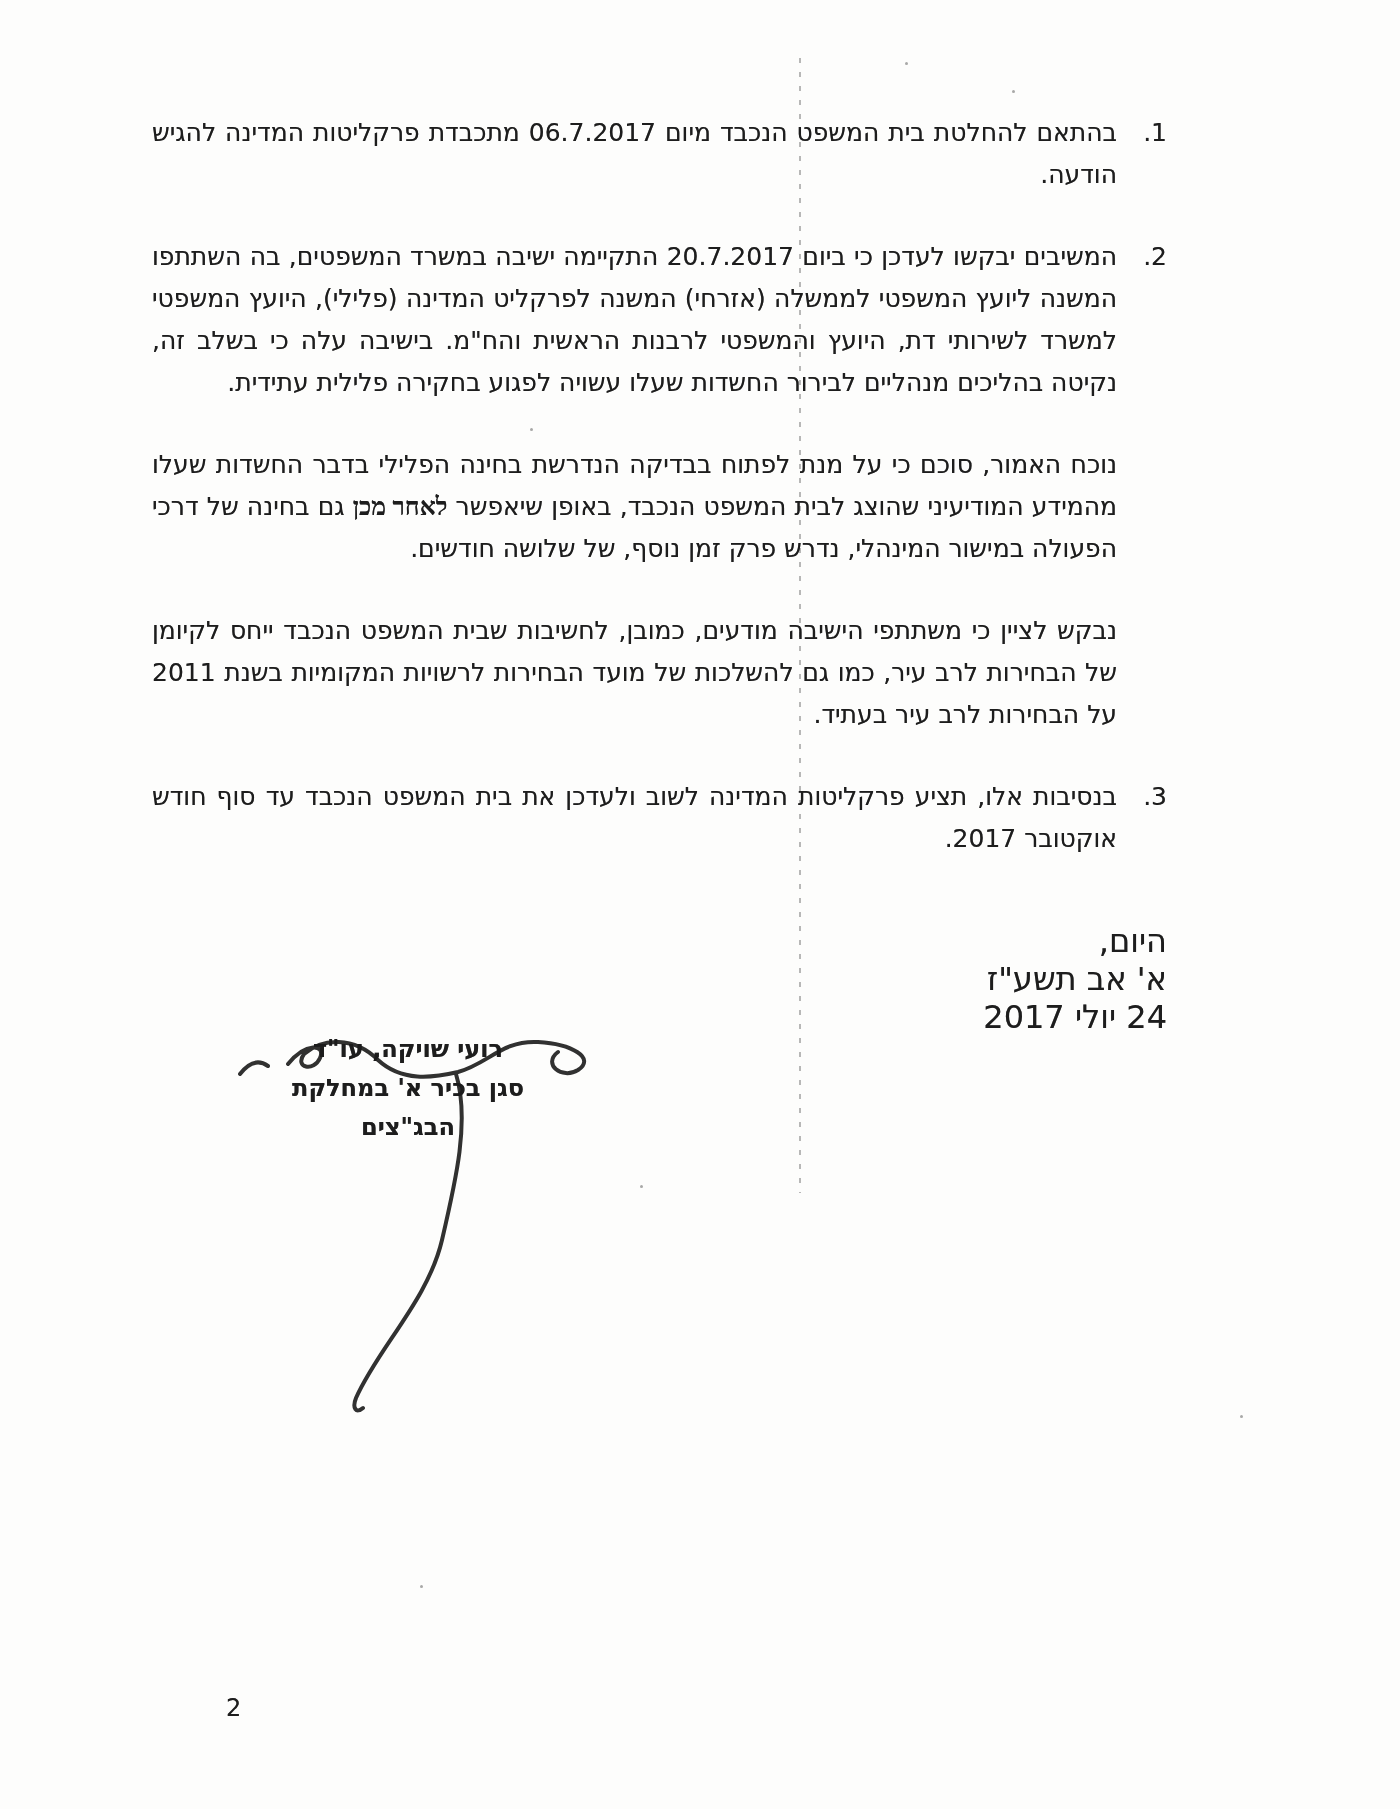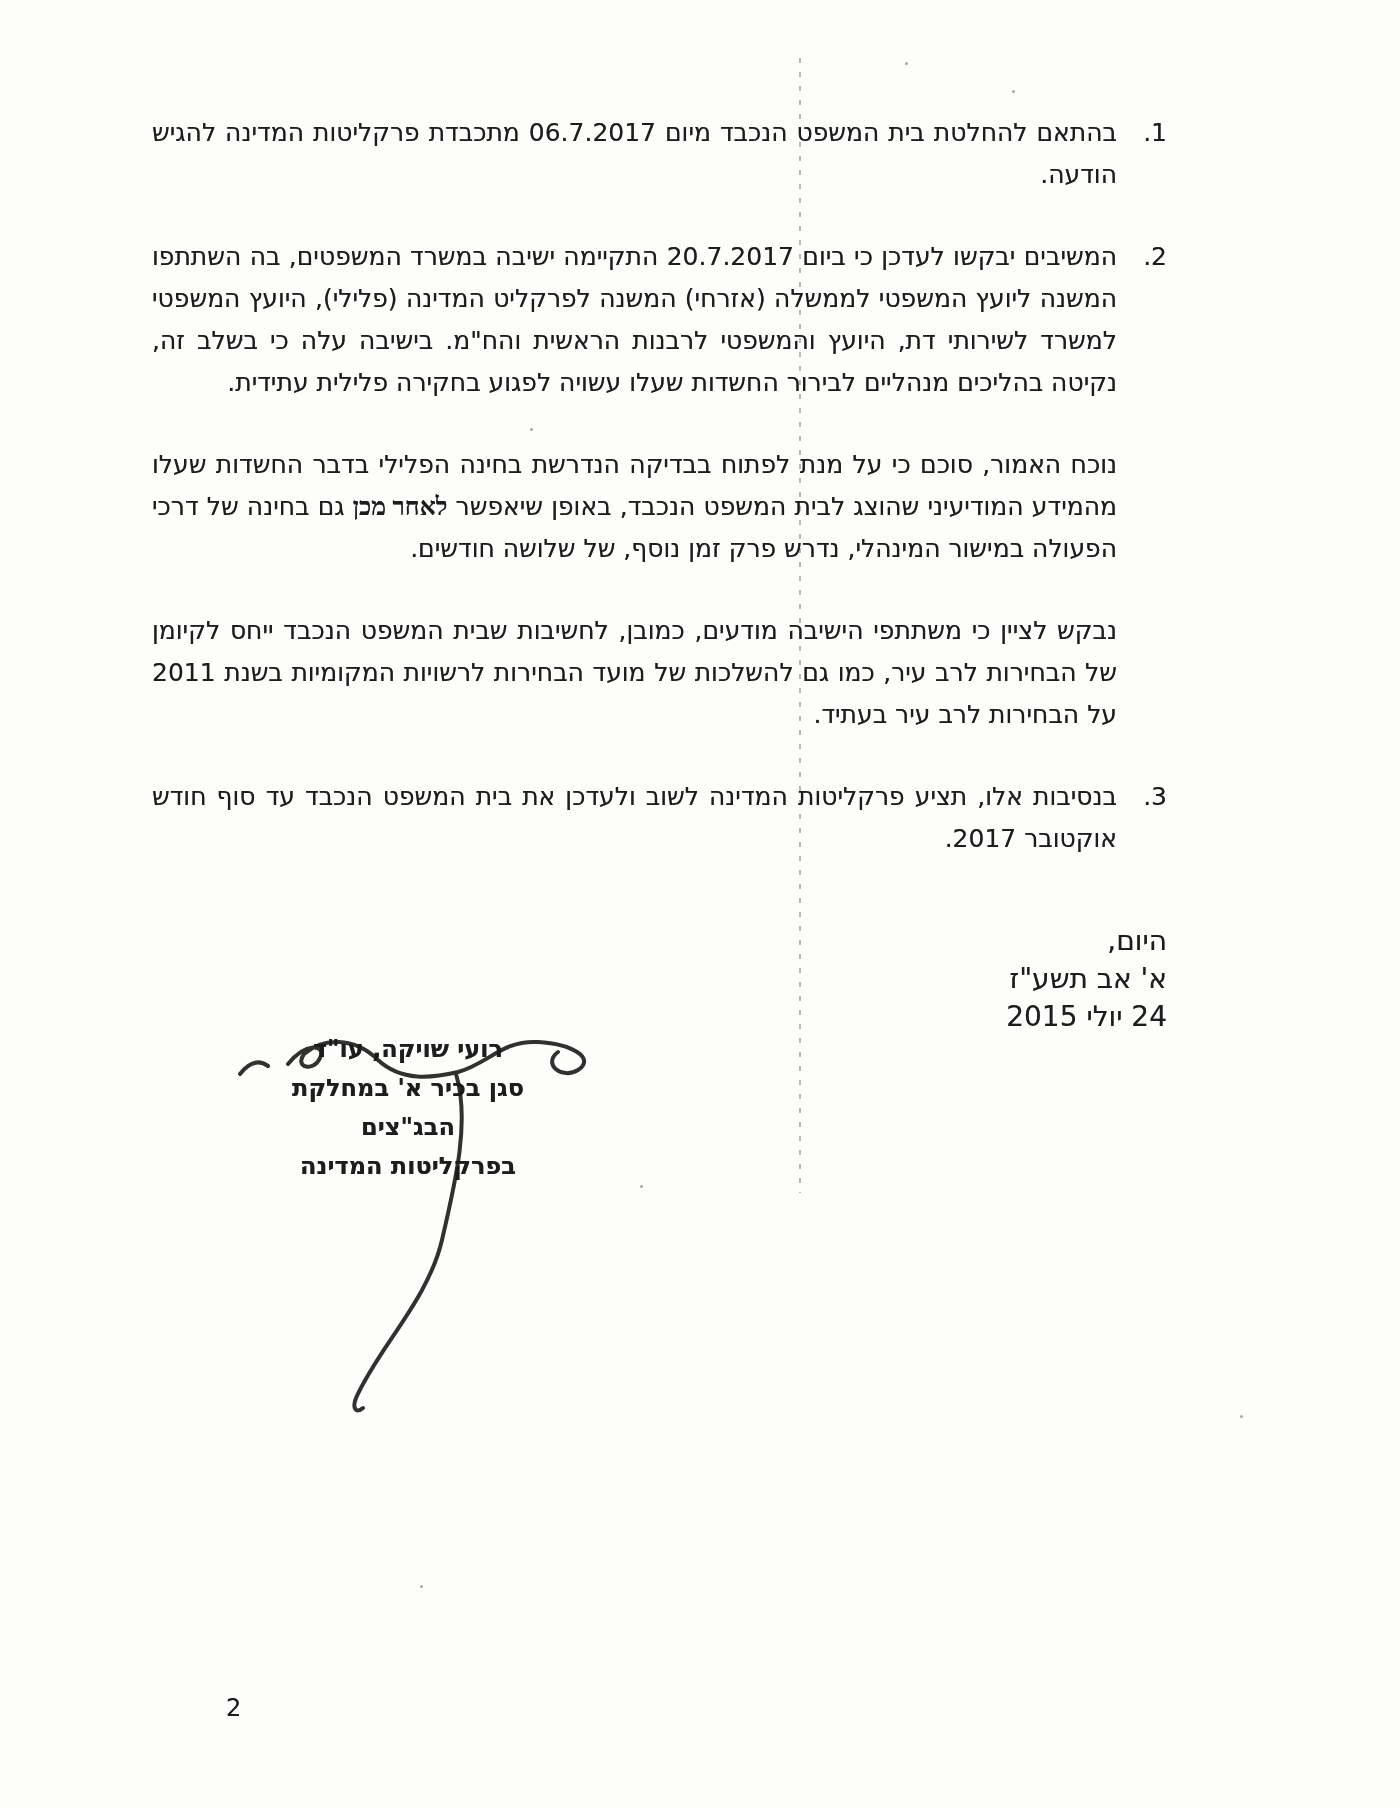--- a/index.html
+++ b/index.html
@@ -41,21 +41,21 @@
   }
   .b { font-weight: bold; font-family: Liberation Serif, serif; }
 
   
   .date-block {
     position: absolute;
     top: 922px;
     right: 233px;
     direction: rtl;
     text-align: right;
-    font-size: 28px;
+    font-size: 32px;
     line-height: 38px;
     text-shadow: 0 0 0.5px rgba(20,20,20,0.55);
   }
 
   
   .sig-wrap {
     position: absolute;
     top: 1030px;
     left: 256px;
     width: 304px;
@@ -142,34 +142,33 @@
     <div class="para">
       <span class="marker">3.</span>
       <div class="ptext">בנסיבות אלו, תציע פרקליטות המדינה לשוב ולעדכן את בית המשפט הנכבד עד סוף חודש אוקטובר 2017.</div>
     </div>
 
   </div>
 
   <div class="date-block">
     <div>היום,</div>
     <div>א' אב תשע"ז</div>
-    <div>24 יולי 2015</div>
+    <div>24 יולי 2017</div>
   </div>
 
   <div class="sig-wrap">
     <svg class="sig-svg" viewBox="0 0 440 430">
       <g fill="none" stroke="#1b1b1b" stroke-width="4" stroke-linecap="round" opacity="0.9">
 
         <path d="M 14 58 q 14 -18 28 -8"></path>
 
         <path d="M 62 48 C 80 26, 100 28, 94 42 C 88 56, 68 52, 78 38 C 96 22, 128 20, 152 44 C 176 66, 206 62, 232 56 C 262 48, 276 24, 312 26 C 346 28, 370 42, 352 54 C 336 64, 316 48, 332 36"></path>
 
         <path d="M 230 58 C 244 104, 230 164, 216 224 C 202 284, 152 332, 130 382 C 126 392, 130 398, 137 392"></path>
       </g>
     </svg>
     <div>רועי שויקה, עו"ד</div>
     <div>סגן בכיר א' במחלקת הבג"צים</div>
-    <div>בפרקליטות המדינה</div>
   </div>
 
   <div class="page-number">2</div>
 
 </div>
 
 </body></html>

